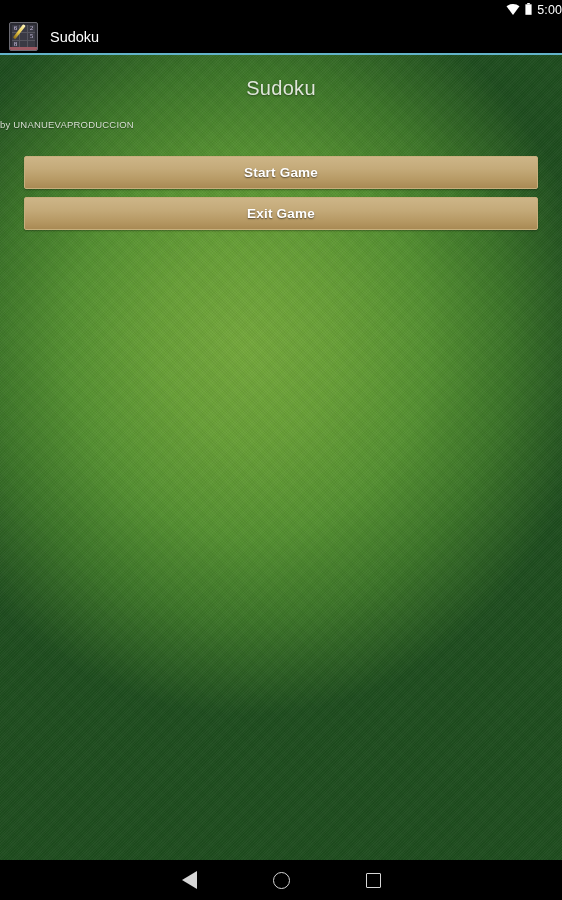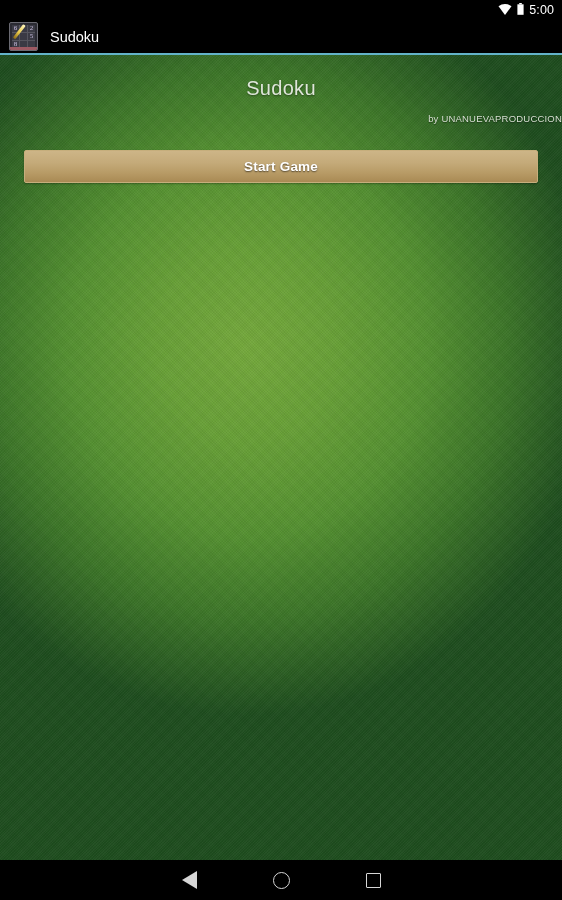--- a/index.html
+++ b/index.html
@@ -17,21 +17,21 @@
     width:562px; height:900px;
     background:#000;
   }
 
   
   #status-bar {
     position:absolute; top:0; left:0;
     width:562px; height:20px;
     background:#000;
     display:flex; align-items:center; justify-content:flex-end;
-    padding-right:8px;
+    padding-right:0;
   }
   #status-right { display:flex; align-items:center; gap:5px; }
   .wifi-icon { display:block; }
   .battery-icon { display:block; }
   #status-time {
     color:#ffffff;
     font-size:12.5px;
     font-family:"Liberation Sans", sans-serif;
     letter-spacing:0.1px;
     line-height:20px;
@@ -127,22 +127,22 @@
     margin-top:22px;
     text-align:center;
     color:#dfe6da;
     font-size:20px;
     font-weight:400;
     font-family:"Liberation Sans", sans-serif;
     text-shadow:0 1px 2px rgba(0,0,0,0.45);
     letter-spacing:0.3px;
   }
   #game-subtitle {
-    margin-top:13px;
-    text-align:right;
+    margin-top:19px;
+    text-align:left;
     color:#d7dfd2;
     font-size:9.5px;
     font-family:"Liberation Sans", sans-serif;
     letter-spacing:0.2px;
     text-shadow:0 1px 1px rgba(0,0,0,0.4);
   }
 
   
   #menu {
     margin-top:18px;
@@ -247,20 +247,21 @@
   <div id="action-divider"></div>
 
   <div id="content">
     <div id="content-inner">
 
       <div id="game-title">Sudoku</div>
       <div id="game-subtitle">by UNANUEVAPRODUCCION</div>
 
       <div id="menu">
         <button class="menu-button">Start Game</button>
+        <button class="menu-button">Exit Game</button>
       </div>
 
     </div>
   </div>
 
   <div id="nav-bar">
     <div class="nav-btn">
       <span class="nav-back"></span>
     </div>
     <div class="nav-btn">

